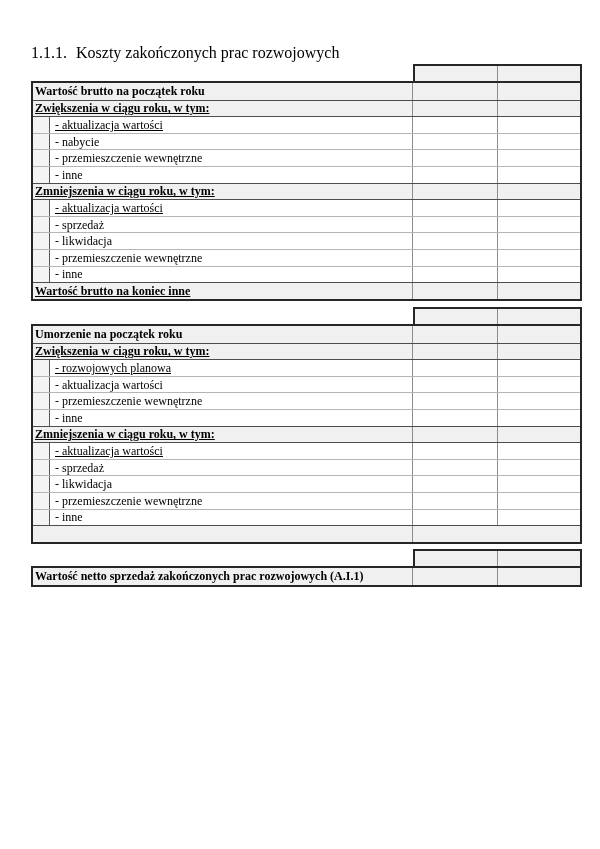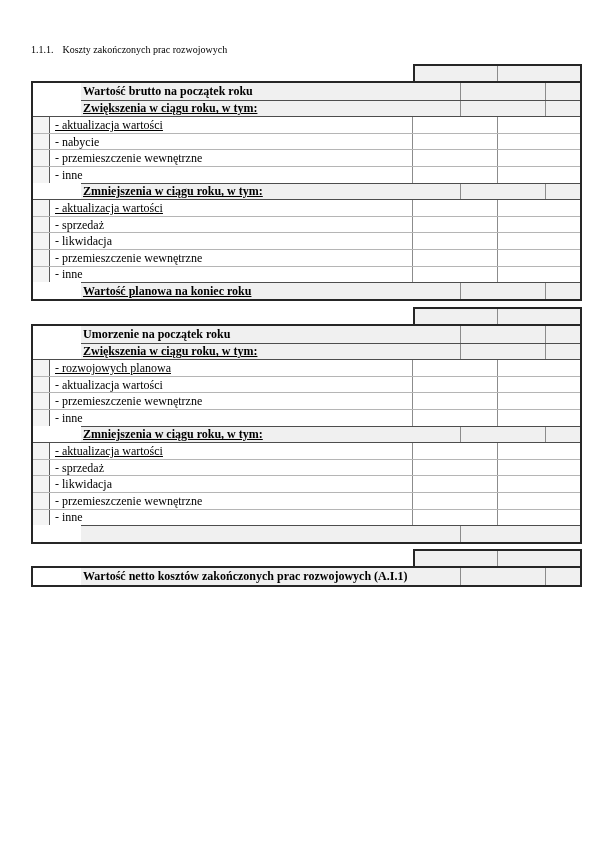--- a/index.html
+++ b/index.html
@@ -3,21 +3,21 @@
 <meta charset="utf-8">
 <style>
   html,body { margin:0; padding:0; background:#ffffff; }
   body {
     width:600px; height:849px;
     font-family:"Liberation Serif","DejaVu Serif",serif;
     color:#000;
   }
   .page { position:relative; width:600px; height:849px; background:#fff; overflow:hidden; }
 
-  .heading { position:absolute; left:31px; top:44px; font-size:10px; white-space:nowrap; }
+  .heading { position:absolute; left:31px; top:44px; font-size:16px; white-space:nowrap; }
   .heading .num { margin-right:9px; }
 
   .sec { position:absolute; left:31px; }
   #sec-gross  { top:64px; }
   #sec-amort  { top:307px; }
   #sec-net    { top:549px; }
 
   .mini {
     margin-left:382px; width:169px; height:17px; box-sizing:border-box;
     border:2px solid var(--border-outer,#262626); border-bottom:none;
@@ -30,21 +30,21 @@
   .tbl {
     width:551px; box-sizing:border-box;
     border:2px solid var(--border-outer,#262626);
     background:#fff;
   }
   .row {
     display:grid; grid-template-columns:17px 363px 85px 1fr;
     height:16.6px; box-sizing:border-box;
     font-size:12px; line-height:14px;
   }
-  .row.bold { grid-template-columns:380px 85px 1fr; font-weight:bold; background:var(--row-shade,#f0f0f0);margin-left:48px; }
+  .row.bold { grid-template-columns:380px 85px 1fr; font-weight:bold; background:var(--row-shade,#f0f0f0); }
   .cell { height:100%; box-sizing:border-box; display:flex; align-items:center; overflow:hidden; white-space:nowrap; }
   .cell.indent { background:var(--indent-shade,#f4f4f4); border-right:1px solid #595959; }
   .cell.label { padding-left:5px; border-right:1px solid var(--border-vertical,#8c8c8c); }
   .row.bold .cell.label { padding-left:2px; }
   .cell.d1 { border-right:1px solid var(--border-vertical,#8c8c8c); }
   .bt-dark  { border-top:1px solid var(--border-dark,#4d4d4d);text-decoration:underline; }
   .bt-light { border-top:1px solid var(--border-light,#b5b5b5); }
 </style>
 </head>
 <body>
@@ -124,21 +124,21 @@
         <div class="cell d1"></div>
         <div class="cell d2"></div>
       </div>
       <div class="row detail bt-light">
         <div class="cell indent"></div>
         <div class="cell label">- inne</div>
         <div class="cell d1"></div>
         <div class="cell d2"></div>
       </div>
       <div class="row bold bt-dark">
-        <div class="cell label">Wartość planowa na koniec roku</div>
+        <div class="cell label">Wartość brutto na koniec inne</div>
         <div class="cell d1"></div>
         <div class="cell d2"></div>
       </div>
     </div>
   </div>
 
   <div class="sec" id="sec-amort">
     <div class="mini">
       <div class="hc c1"></div>
       <div class="hc c2"></div>
@@ -220,20 +220,20 @@
     </div>
   </div>
 
   <div class="sec" id="sec-net">
     <div class="mini">
       <div class="hc c1"></div>
       <div class="hc c2"></div>
     </div>
     <div class="tbl">
       <div class="row bold">
-        <div class="cell label">Wartość netto kosztów zakończonych prac rozwojowych (A.I.1)</div>
+        <div class="cell label">Wartość netto sprzedaż zakończonych prac rozwojowych (A.I.1)</div>
         <div class="cell d1"></div>
         <div class="cell d2"></div>
       </div>
     </div>
   </div>
 
 </div>
 
 </body></html>

